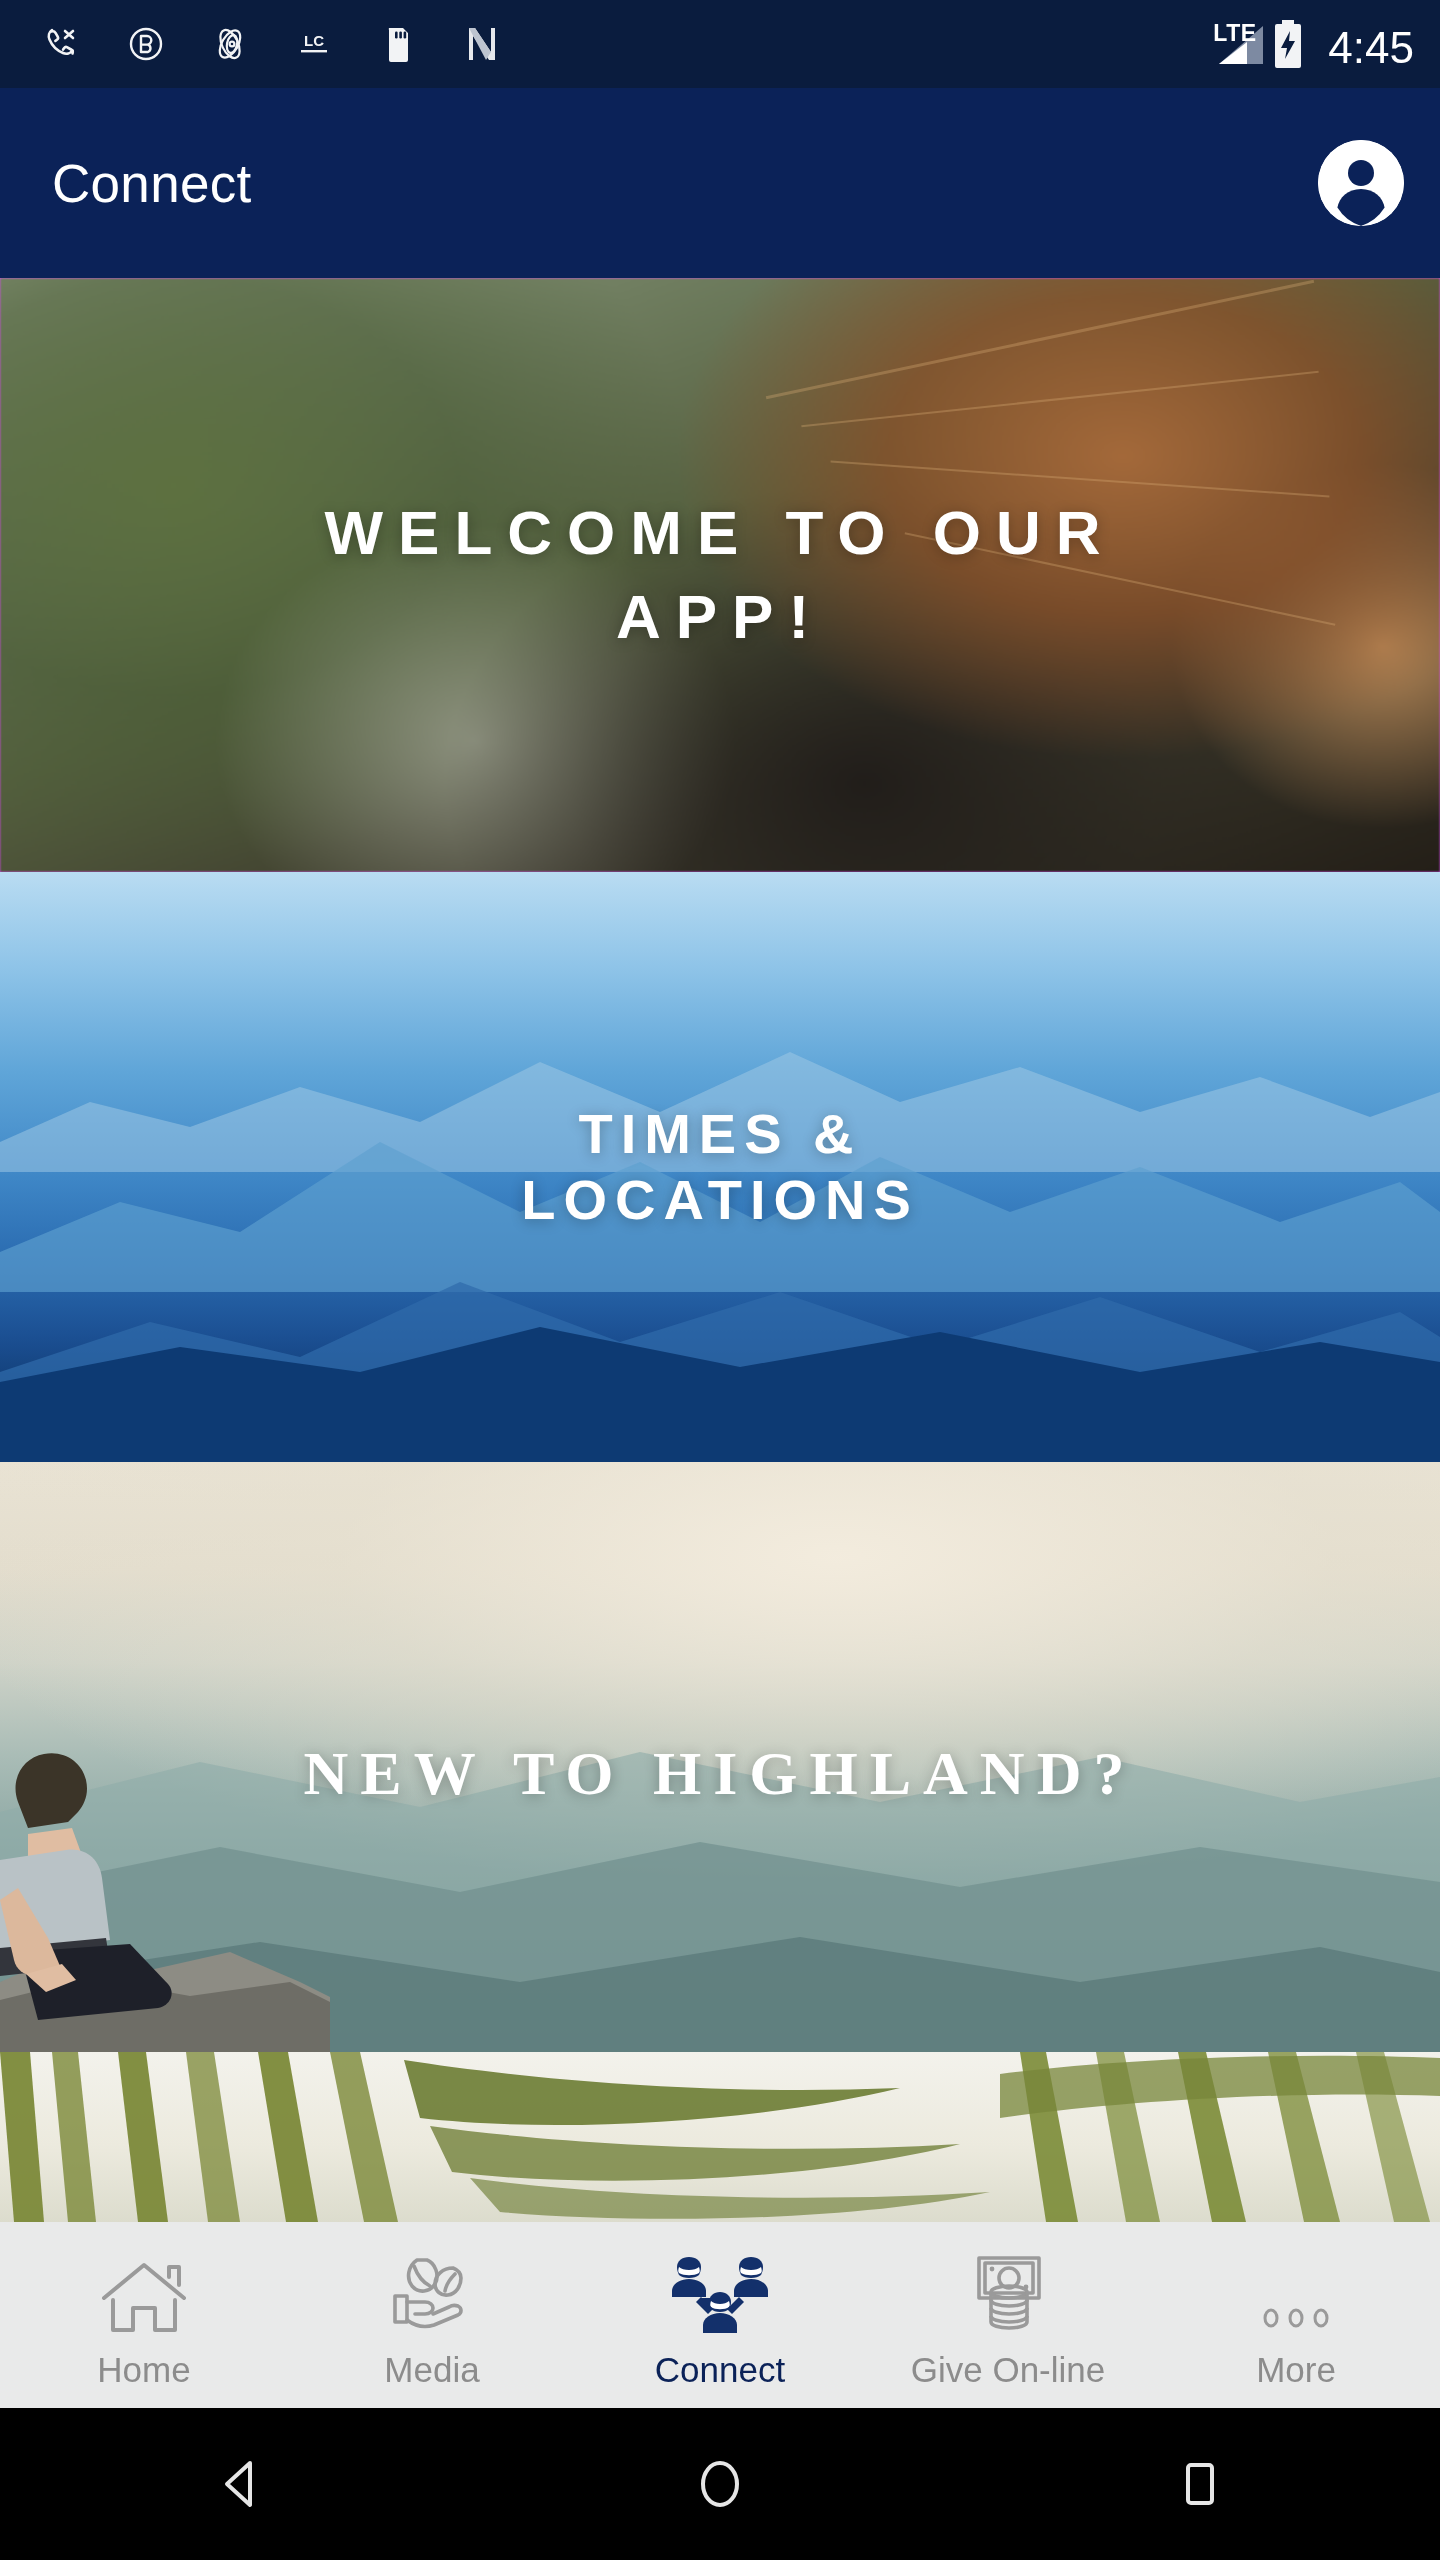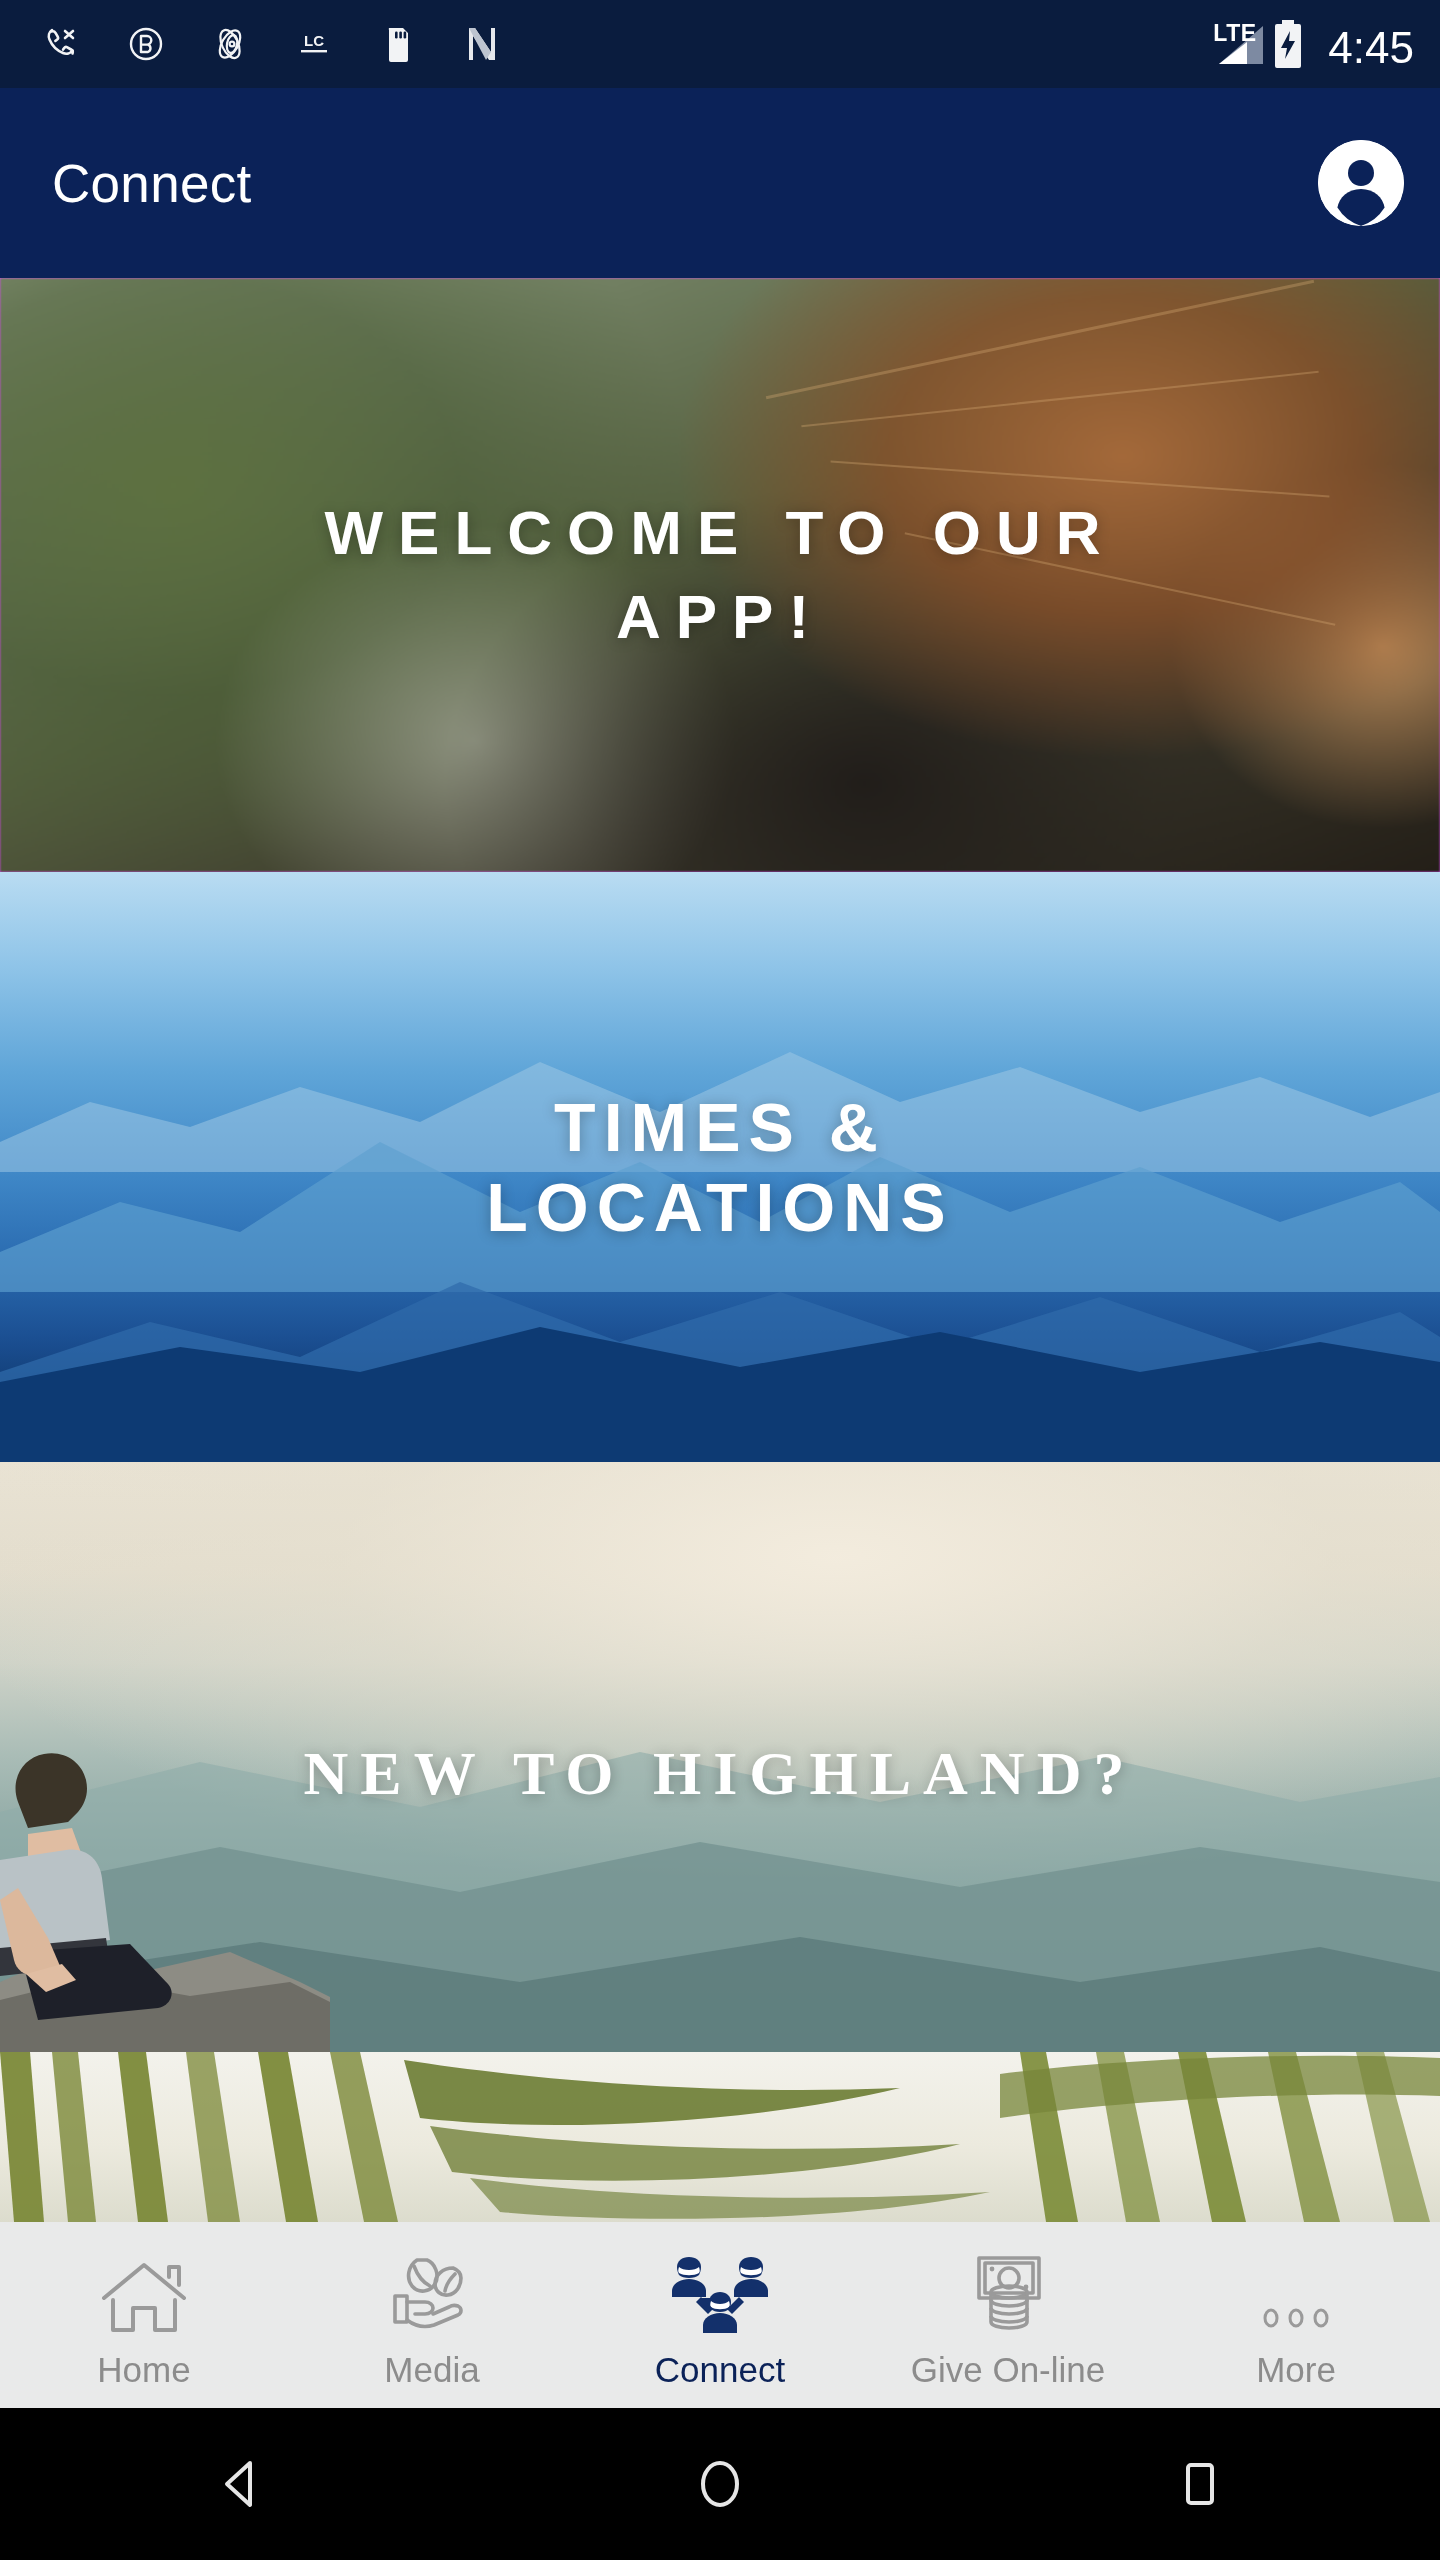--- a/index.html
+++ b/index.html
@@ -65,21 +65,21 @@
   }
   #b1 .strand{ position:absolute; background:rgba(222,176,120,.32); }
   #b1 .cap{ font-size:62px; letter-spacing:15px; line-height:1.35; padding:0 50px; }
 
   
   #b2{ height:590px; }
   #b2 .bg{
     background:linear-gradient(180deg,#b9dcf2 0%, #8fc4e8 16%, #5fa5d8 34%, #3e86c6 52%, #2a6bb0 66%, #1b4f92 79%, #103b72 89%, #0a2a57 100%);
   }
   #b2 .ridge{ position:absolute; left:0; width:1440px; }
-  #b2 .cap{ font-size:68px; letter-spacing:8px; line-height:1.18; }
+  #b2 .cap{ font-size:56px; letter-spacing:8px; line-height:1.18; }
 
   
   #b3{ height:590px; }
   #b3 .bg{
     background:
       radial-gradient(ellipse 900px 340px at 58% 16%, rgba(243,236,222,.98) 0%, rgba(230,224,208,.55) 55%, rgba(215,212,198,0) 100%),
       linear-gradient(180deg,#e9e3d4 0%, #e3ddcd 18%, #cfd3c8 34%, #a9bcb6 50%, #8fa9a5 64%, #7e9a98 78%, #6e8b8a 92%, #5f7c7c 100%);
   }
   #b3 .haze{ position:absolute; left:0; width:1440px; }
   #b3 .cap{ font-size:62px; letter-spacing:12px; justify-content:center;font-family:Liberation Serif, serif; }

